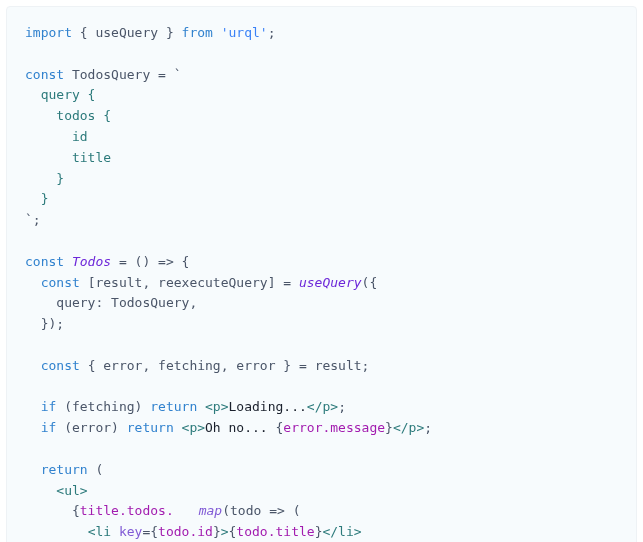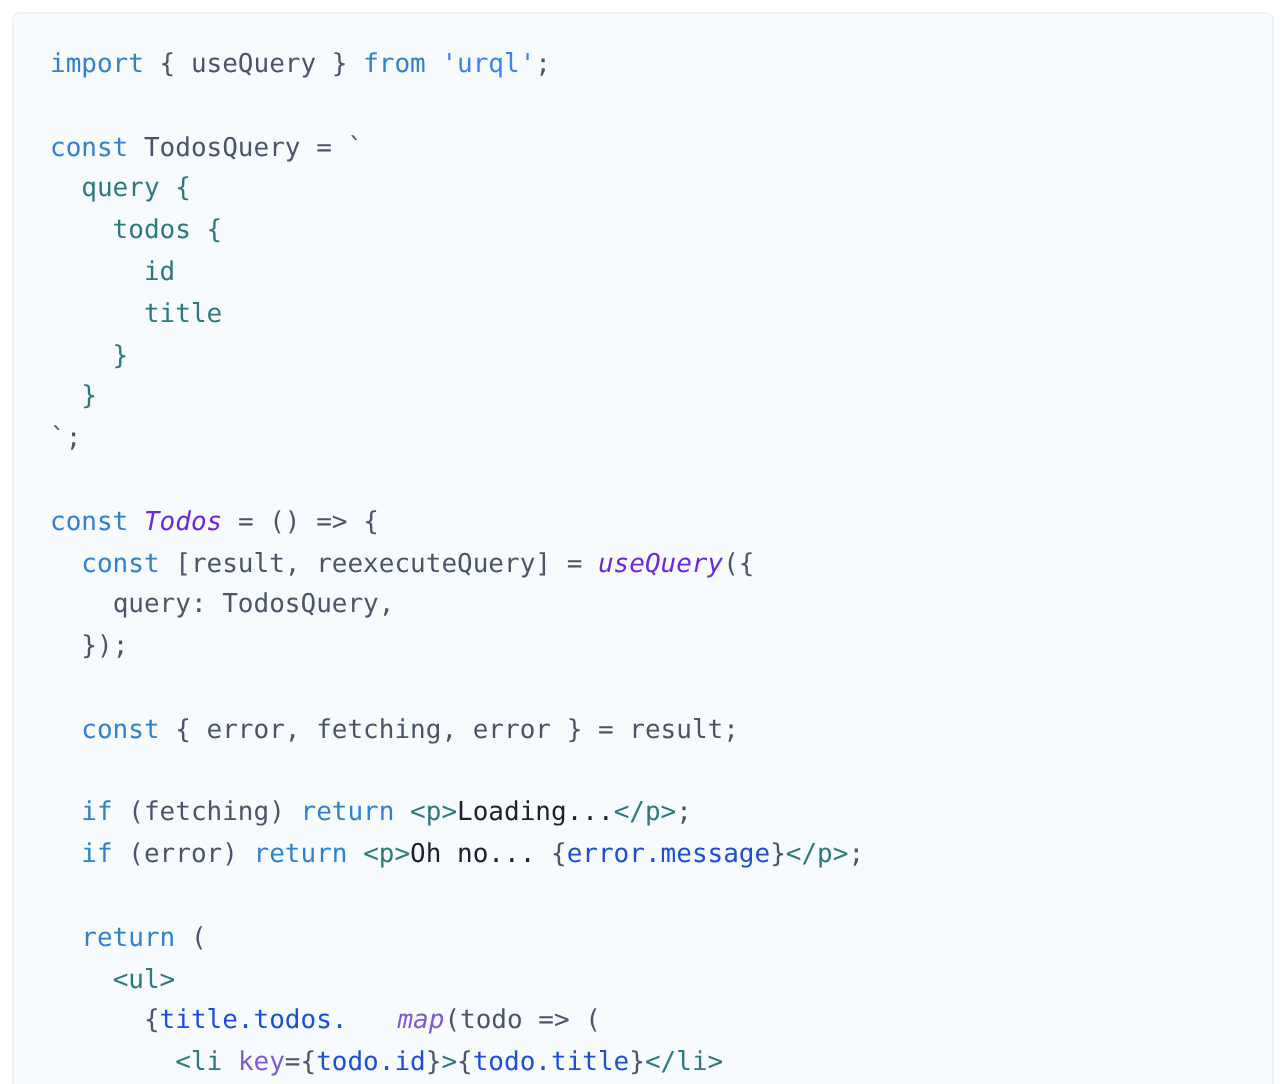--- a/index.html
+++ b/index.html
@@ -23,21 +23,21 @@
   .tok-kw     { color: #3182ce; }          
   .tok-punc   { color: #4a5568; }          
   .tok-ident  { color: #4a5568; }          
   .tok-str    { color: #3b82f6; }          
   .tok-func   { color: #6d28d9; font-style: italic; } 
   .tok-method { color: #805ad5; font-style: italic; margin-left: 25px; } 
   .tok-attr   { color: #805ad5; } 
   .tok-tag    { color: #2c7a7b; }          
   .tok-prop   { color: #2c7a7b; }          
   .tok-text   { color: #1a202c; margin-top: 40px; }          
-  .tok-expr   { color: #1d4ed8; margin-top: 12px; }          
+  .tok-expr   { color: #a21caf; margin-top: 12px; }          
 </style>
 </head>
 <body>
 
 <pre class="code-block"><span class="tok-kw">import</span> <span class="tok-punc">{</span> <span class="tok-ident">useQuery</span> <span class="tok-punc">}</span> <span class="tok-kw">from</span> <span class="tok-str">'urql'</span><span class="tok-punc">;</span>
 
 <span class="tok-kw">const</span> <span class="tok-ident">TodosQuery</span> <span class="tok-punc">=</span> <span class="tok-punc">`</span>
 <span class="tok-prop">  query {</span>
 <span class="tok-prop">    todos {</span>
 <span class="tok-prop">      id</span>

